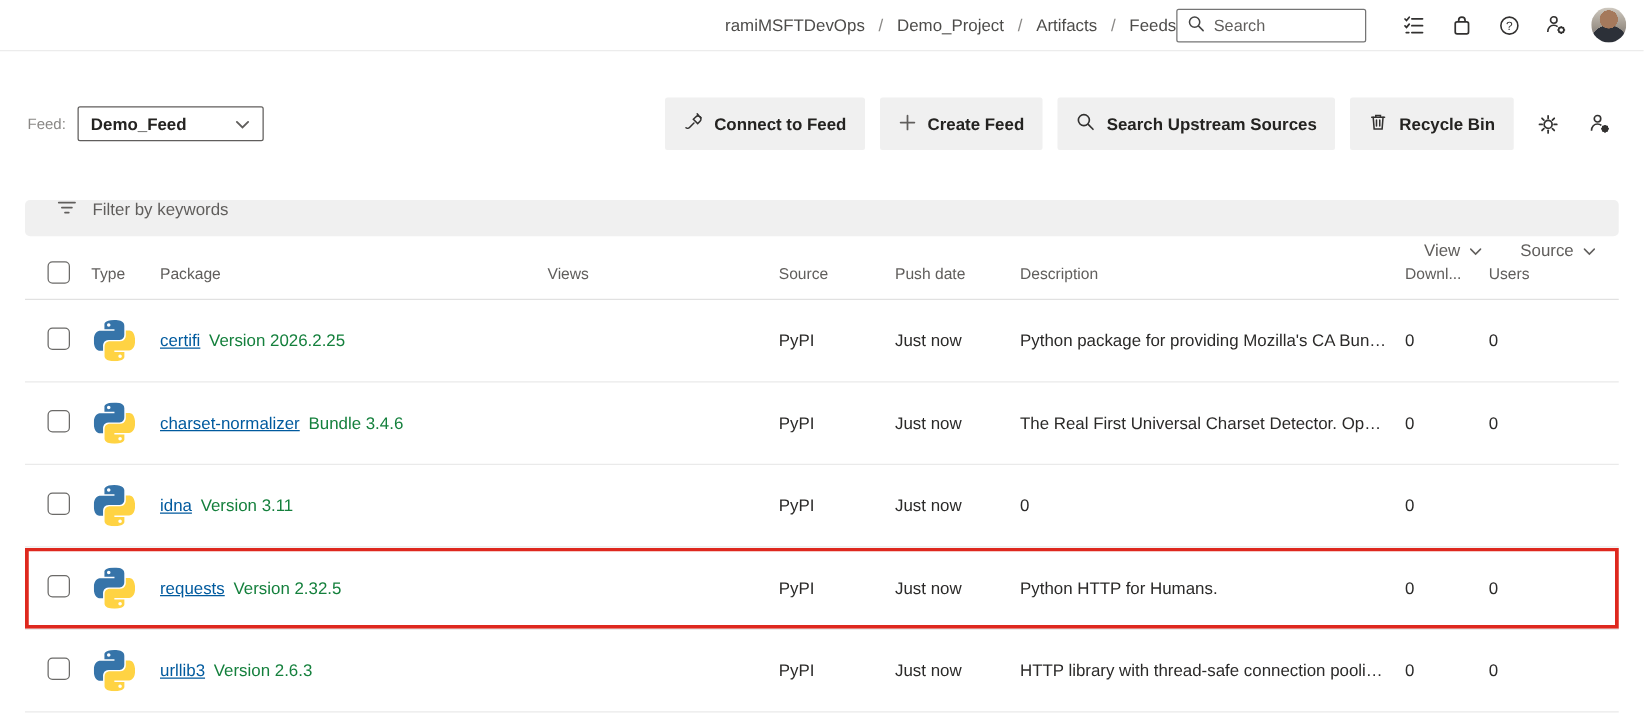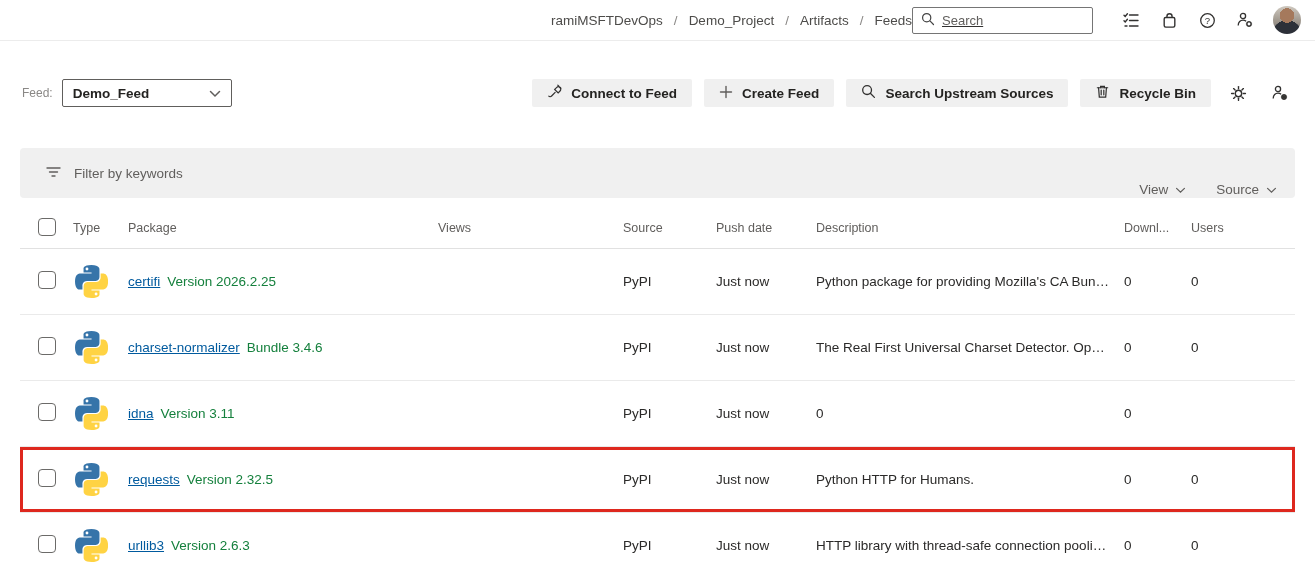--- a/index.html
+++ b/index.html
@@ -16,24 +16,24 @@
     height: 41px;
     display: flex; align-items: center; justify-content: flex-end;
     padding: 0 14px 0 16px;
     border-bottom: 1px solid #ececec;
   }
   .breadcrumb { display: flex; align-items: center; gap: 11px; font-size: 13.5px; color: #4d4c4a; }
   .crumb { cursor: pointer; }
   .crumb-sep { color: #8a8886; }
   .topbar-right { display: flex; align-items: center; gap: 10px; }
   .search-box {
-    width: 181px; height: 27px;
+    width: 152px; height: 27px;
     border: 1px solid #757575; border-radius: 2px;
     display: flex; align-items: center; gap: 7px; padding: 0 8px;
-    margin-right: 14px; background: #fff; text-decoration: underline;
+    margin-right: 14px; background: #fff;
   }
   .search-box input {
     border: none; outline: none; width: 100%;
     font-family: "Liberation Sans", sans-serif; font-size: 13px; color: #323130;
   }
   .search-box input::placeholder { color: #605e5c; }
   .icon-btn {
     width: 28px; height: 28px; border: none; background: transparent;
     display: flex; align-items: center; justify-content: center; cursor: pointer;
     color: #323130;
@@ -48,43 +48,43 @@
 
   
   .command-bar {
     margin-top: 37px;
     padding: 0 20px 0 22px;
     display: flex; align-items: center; justify-content: space-between;
   }
   .feed-picker { display: flex; align-items: center; gap: 9px; }
   .feed-label { font-size: 12px; color: #8a8886; }
   .feed-select {
-    width: 170px; height: 28px;
+    width: 149px; height: 28px;
     border: 1px solid #605e5c; border-radius: 2px;
     display: flex; align-items: center; justify-content: space-between;
     padding: 0 10px; cursor: pointer; background: #fff;
   }
   .feed-select .feed-value { font-weight: 700; font-size: 13.5px; color: #242321; }
   .command-actions { display: flex; align-items: center; gap: 12px; }
   .cmd-btn {
-    height: 28px; border: none; border-radius: 2px;
+    height: 42px; border: none; border-radius: 2px;
     background: #f0f0f0; color: #242321;
     font-family: "Liberation Sans", sans-serif; font-size: 13.5px; font-weight: 700;
     display: flex; align-items: center; gap: 9px; padding: 0 15px; cursor: pointer;
   }
   .cmd-icon-btn {
     width: 30px; height: 30px; border: none; background: transparent;
     display: flex; align-items: center; justify-content: center; cursor: pointer;
   }
 
   
   .filter-bar {
-    margin: 40px 20px 0 20px; height: 50px;
+    margin: 40px 20px 0 20px; height: 29px;
     background: #f0f0f0; border-radius: 4px;
-    display: flex; align-items: center; justify-content: space-between;
+    display: flex; align-items: flex-start; justify-content: space-between;
     padding: 0 18px 0 26px;
   }
   .filter-left { display: flex; align-items: center; gap: 13px; flex: 1; }
   .filter-left input {
     background: transparent; border: none; outline: none; width: 420px;
     font-family: "Liberation Sans", sans-serif; font-size: 13.5px; color: #323130;
   }
   .filter-left input::placeholder { color: #605e5c; }
   .filter-dropdowns { display: flex; align-items: center; gap: 30px; margin-top: 33px; }
   .filter-dd { display: flex; align-items: center; gap: 7px; color: #605e5c; font-size: 13.5px; cursor: pointer; }

